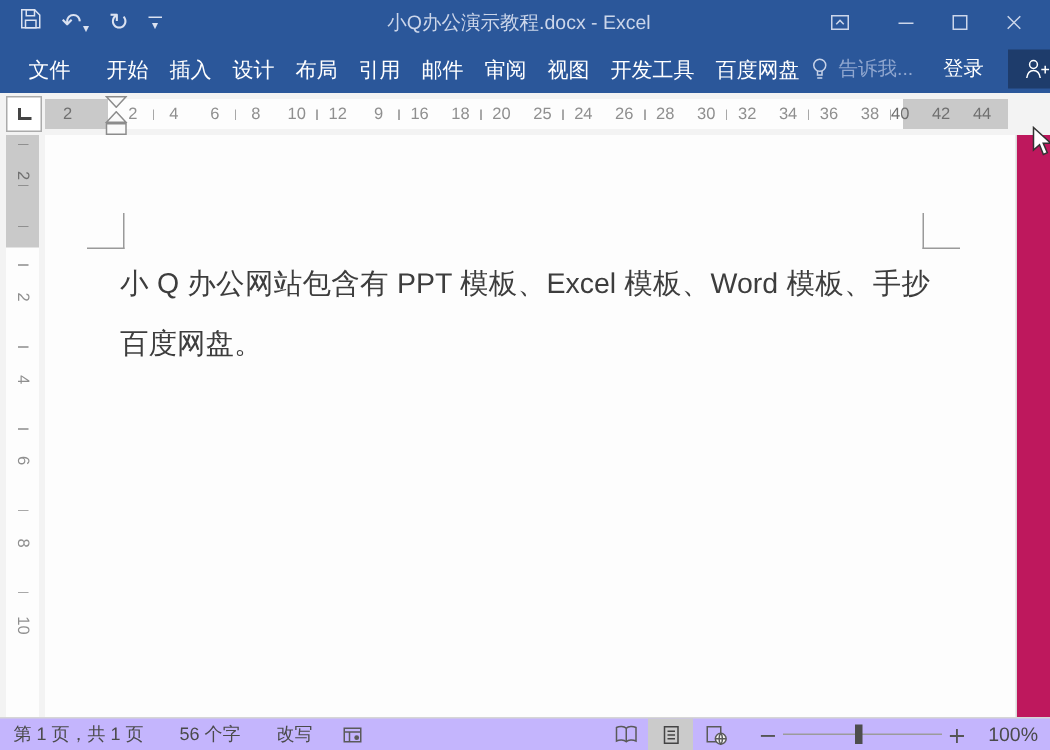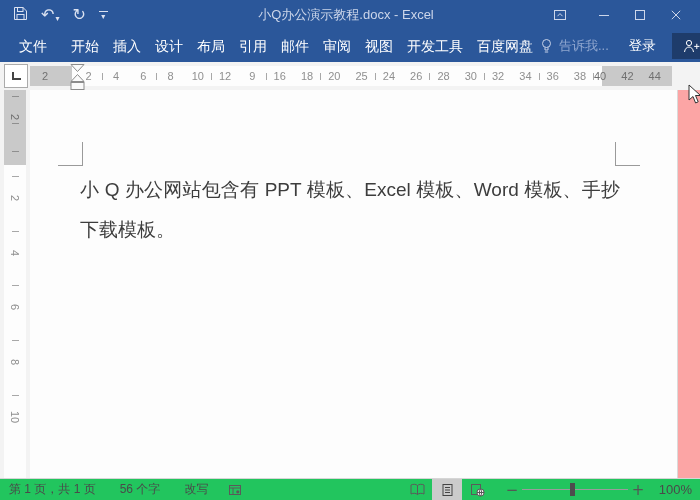--- a/index.html
+++ b/index.html
@@ -41,21 +41,21 @@
     background-size:530px 7px; background-repeat:no-repeat; background-position:0 6.5px; }
   .hr-mid span { width:27.3px; text-align:center; line-height:20px; flex:none; }
   .hr-right { width:70px; background:#c9c9c9; color:#707070; display:flex; }
   .hr-right span { width:27.3px; line-height:20px; flex:none; }
   .hr-right span:first-child { margin-left:-8px; }
   .indent-markers { position:absolute; left:70px; top:0; width:15px; height:30px; z-index:3; }
   .indent-markers svg { position:absolute; left:0; display:block; }
   .im-first { top:2px; } .im-hang { top:12px; } .im-box { top:20px; }
 
   
-  .docarea { position:relative; height:388px; background:#fca5a5; }
+  .docarea { position:relative; height:388px; background:#be185d; }
   .vcol { position:absolute; left:0; top:0; width:30px; height:100%; background:#f3f3f3; }
   .vruler { position:absolute; left:4px; top:0; width:22px; height:100%; background:#fdfdfd; font-size:11px; }
   .vr-top { height:75px; background:#c9c9c9; color:#707070; display:flex; flex-direction:column; align-items:center; padding-top:21px;
     background-image:repeating-linear-gradient(to bottom, transparent 0, transparent 6px, #8f8f8f 6px, #8f8f8f 7px, transparent 7px, transparent 27.3px);
     background-size:7px 75px; background-repeat:no-repeat; background-position:8px 0; }
   .vr-top .vnum { background:#c9c9c9; }
   .vr-mid { display:flex; flex-direction:column; padding-top:6px; color:#8f8f8f;
     background-image:repeating-linear-gradient(to bottom, transparent 0, transparent 5.2px, #a8a8a8 5.2px, #a8a8a8 6.2px, transparent 6.2px, transparent 54.6px);
     background-size:7px 290px; background-repeat:no-repeat; background-position:8px 6px; }
   .vr-mid .vcell { height:54.6px; display:flex; align-items:center; justify-content:center; flex:none; }
@@ -63,21 +63,21 @@
   .page { position:absolute; left:30px; top:0; width:648px; height:100%; background:#fdfdfd; border-right:1px solid #dadada; }
   .crop { position:absolute; width:25px; height:24px; }
   .crop-tl { left:28px; top:52px; border-right:1px solid #9a9a9a; border-bottom:1px solid #9a9a9a; }
   .crop-tr { left:585px; top:52px; border-left:1px solid #9a9a9a; border-bottom:1px solid #9a9a9a; }
   .textblock { position:absolute; left:50px; top:80px; width:540px; color:#3d3d3d; font-size:19px; line-height:40px; }
   .docline { white-space:nowrap; }
   .docline.just { text-align:justify; text-align-last:justify; white-space:normal; height:40px; overflow:hidden; }
   .cursor { position:absolute; left:688px; top:-6px; z-index:5; }
 
   
-  .statusbar { height:22px; background:#22c55e; border-top:1px solid #d6d6d6; display:flex; font-size:12px; color:#4a4a4a; }
+  .statusbar { height:22px; background:#c4b5fd; border-top:1px solid #d6d6d6; display:flex; font-size:12px; color:#4a4a4a; }
   .sb-left { display:flex; align-items:center; padding-left:9px; gap:0; }
   .sb-item { padding:0 12px; white-space:nowrap; height:21px; line-height:21px; }
   .sb-item:first-child { padding-left:0; }
   .sb-icon { display:flex; align-items:center; padding:0 8px; height:21px; color:#5a5a5a; }
   .sb-right { margin-left:auto; display:flex; align-items:center; padding-right:8px; }
   .viewbtn { width:30px; height:21px; display:flex; align-items:center; justify-content:center; color:#5a5a5a; }
   .viewbtn.selected { background:#cbcbcb; color:#444; }
   .zoomout, .zoomin { font-size:15px; color:#555; width:20px; text-align:center; font-family:"DejaVu Sans",sans-serif; }
   .zoomout { margin-left:10px; }
   .slider { position:relative; width:106px; height:21px; }
@@ -241,21 +241,21 @@
               <span class="vnum">10</span>
             </span>
           </div>
       </div>
     </div>
     <div class="page">
       <div class="crop crop-tl"></div>
       <div class="crop crop-tr"></div>
       <div class="textblock">
         <div class="docline just">小 Q 办公网站包含有 PPT 模板、Excel 模板、Word 模板、手抄</div>
-        <div class="docline">下载模板。</div>
+        <div class="docline">百度网盘。</div>
       </div>
     </div>
     <div class="cursor">
       <svg width="14" height="21" viewBox="0 0 14 21">
           <polygon points="1,1 1,16 5,12.5 7.6,19 10.2,17.8 7.5,11.5 12.5,11.5" fill="#ffffff" stroke="#333333"></polygon>
         </svg>
     </div>
   </div>
 
   <div class="statusbar">

